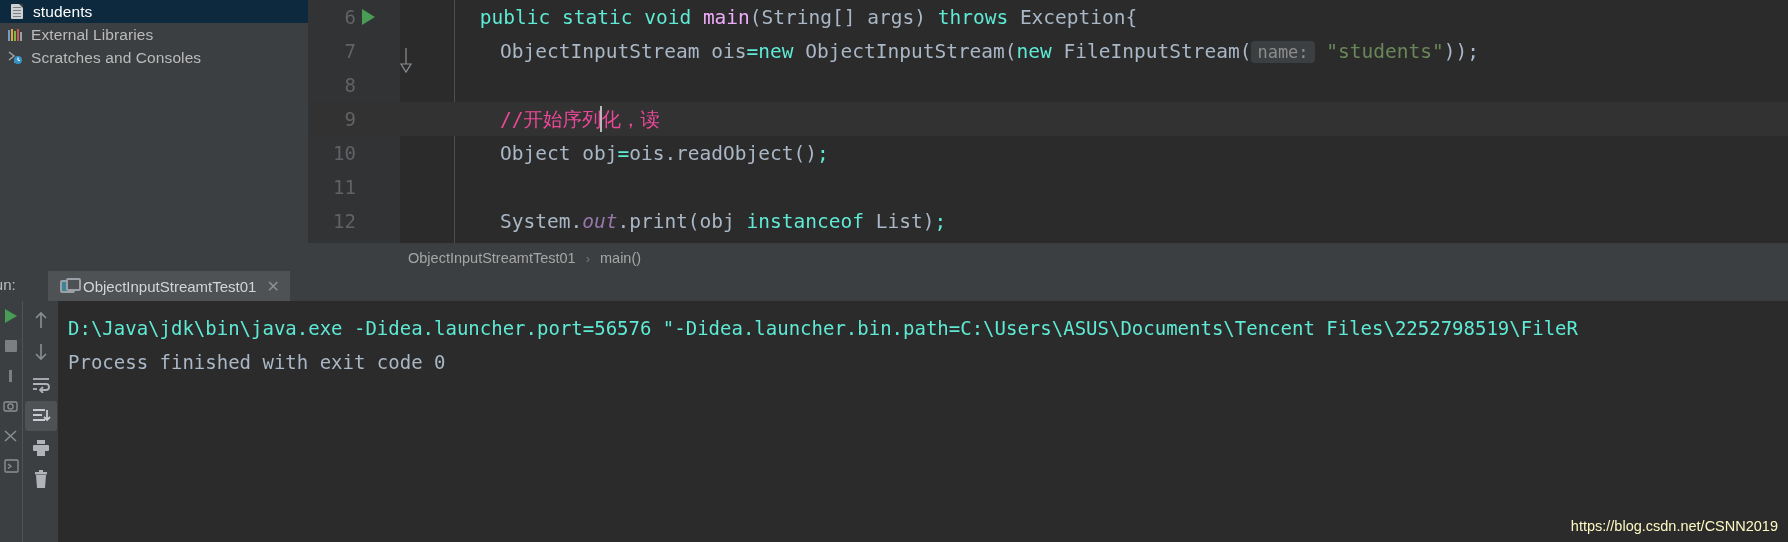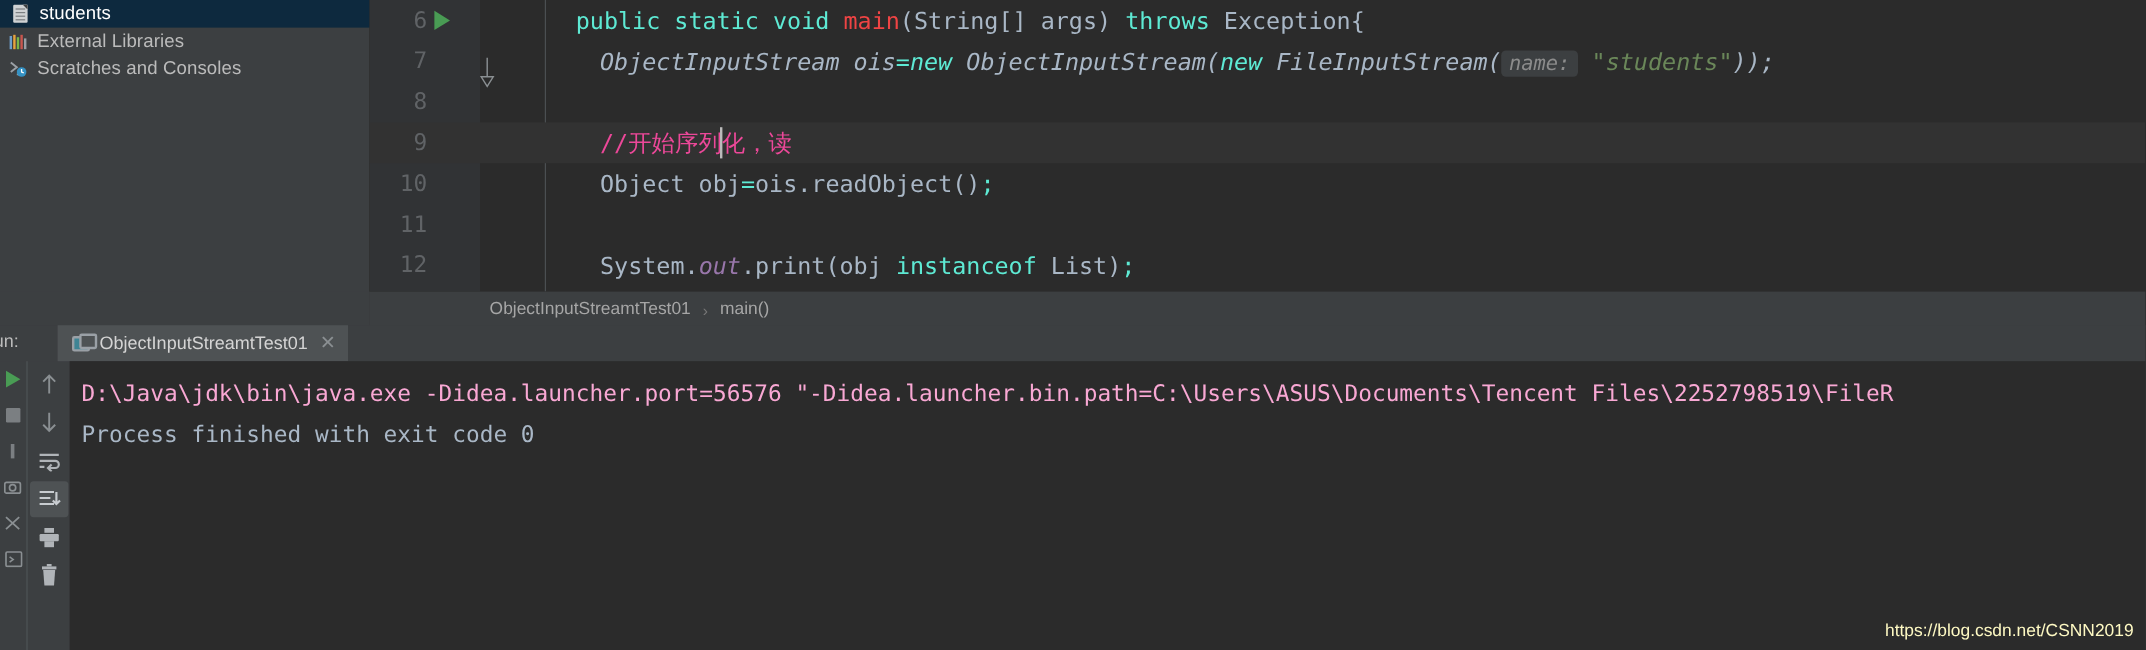--- a/index.html
+++ b/index.html
@@ -82,21 +82,21 @@
     width: 12px; height: 12px; border-radius: 50%; background: #f5ab20; margin: 0 auto;
   }
   .bulb .base {
     width: 8px; height: 2px; background: #c9c9c9; margin: 1px auto 0; border-radius: 1px;
     box-shadow: 0 3px 0 #c9c9c9;
   }
 
   
   .kw  { color: #5eead4; }
   .cls { color: #a9b7c6; margin-top: 20px; }
-  .mtd { color: #ef4444; }
+  .mtd { color: #f0abfc; }
   .pln { color: #a9b7c6; }
   .str { color: #6a8759; }
   .com { color: #ec4899; }
   .fld { color: #9876aa; font-style: italic; text-align: right; }
   .hint {
     color: #8c8c8c; background: #3c3f41; border-radius: 4px;
     padding: 1px 6px; font-size: 17px;
   }
   .caret {
     display: inline-block; width: 2px; height: 26px; background: #bbbbbb;
@@ -149,21 +149,21 @@
   .tbtn.active { background: #4e5254; }
 
   .console {
     position: absolute; left: 58px; top: 30px; right: 0; bottom: 0;
     background: #2b2b2b; padding: 10px 0 0 10px; overflow: hidden;
   }
   .cline {
     font-family: "DejaVu Sans Mono", monospace; font-size: 19px;
     color: #a9b7c6; white-space: pre; height: 34px; line-height: 34px;
   }
-  .cline.cmd { color: #f9a8d4; }
+  .cline.cmd { color: #5eead4; }
 
   .watermark {
     position: absolute; right: 10px; bottom: 8px;
     font-family: "Liberation Sans", sans-serif; font-size: 14.5px; color: #fef9c3;
   }
   .sidebar-bottom-strip {
     position: absolute; left: 0; top: 243px; width: 308px; height: 28px; background: #3c3f41;
   }
 </style>
 </head>
@@ -216,21 +216,21 @@
           <svg width="18" height="30" viewBox="0 0 18 30">
             <path d="M9 0 L9 16 L4 16 L9 24 L14 16 L9 16" stroke="#8a8f92" stroke-width="1.2" fill="none"></path>
           </svg>
         </span>
       </span>
       <span class="code-text"><span class="pln"> </span><span class="kw">public</span><span class="pln"> </span><span class="kw">static</span><span class="pln"> </span><span class="kw">void</span><span class="pln"> </span><span class="mtd">main</span><span class="cls">(String[] args) </span><span class="kw">throws</span><span class="cls"> Exception{</span></span>
     </div>
 
     <div class="code-line">
       <span class="lnum">7</span>
-      <span class="code-text" style="margin-left:192px;font-style:italic;"><span class="cls">ObjectInputStream ois</span><span class="kw">=new</span><span class="cls"> ObjectInputStream(</span><span class="kw">new</span><span class="cls"> FileInputStream(</span><span class="hint">name:</span><span class="str"> "students"</span><span class="cls">));</span></span>
+      <span class="code-text" style="margin-left:192px;"><span class="cls">ObjectInputStream ois</span><span class="kw">=new</span><span class="cls"> ObjectInputStream(</span><span class="kw">new</span><span class="cls"> FileInputStream(</span><span class="hint">name:</span><span class="str"> "students"</span><span class="cls">));</span></span>
     </div>
 
     <div class="code-line">
       <span class="lnum">8</span>
     </div>
 
     <div class="code-line current">
       <span class="lnum">9</span>
       <span class="gmark">
         <span class="bulb">

